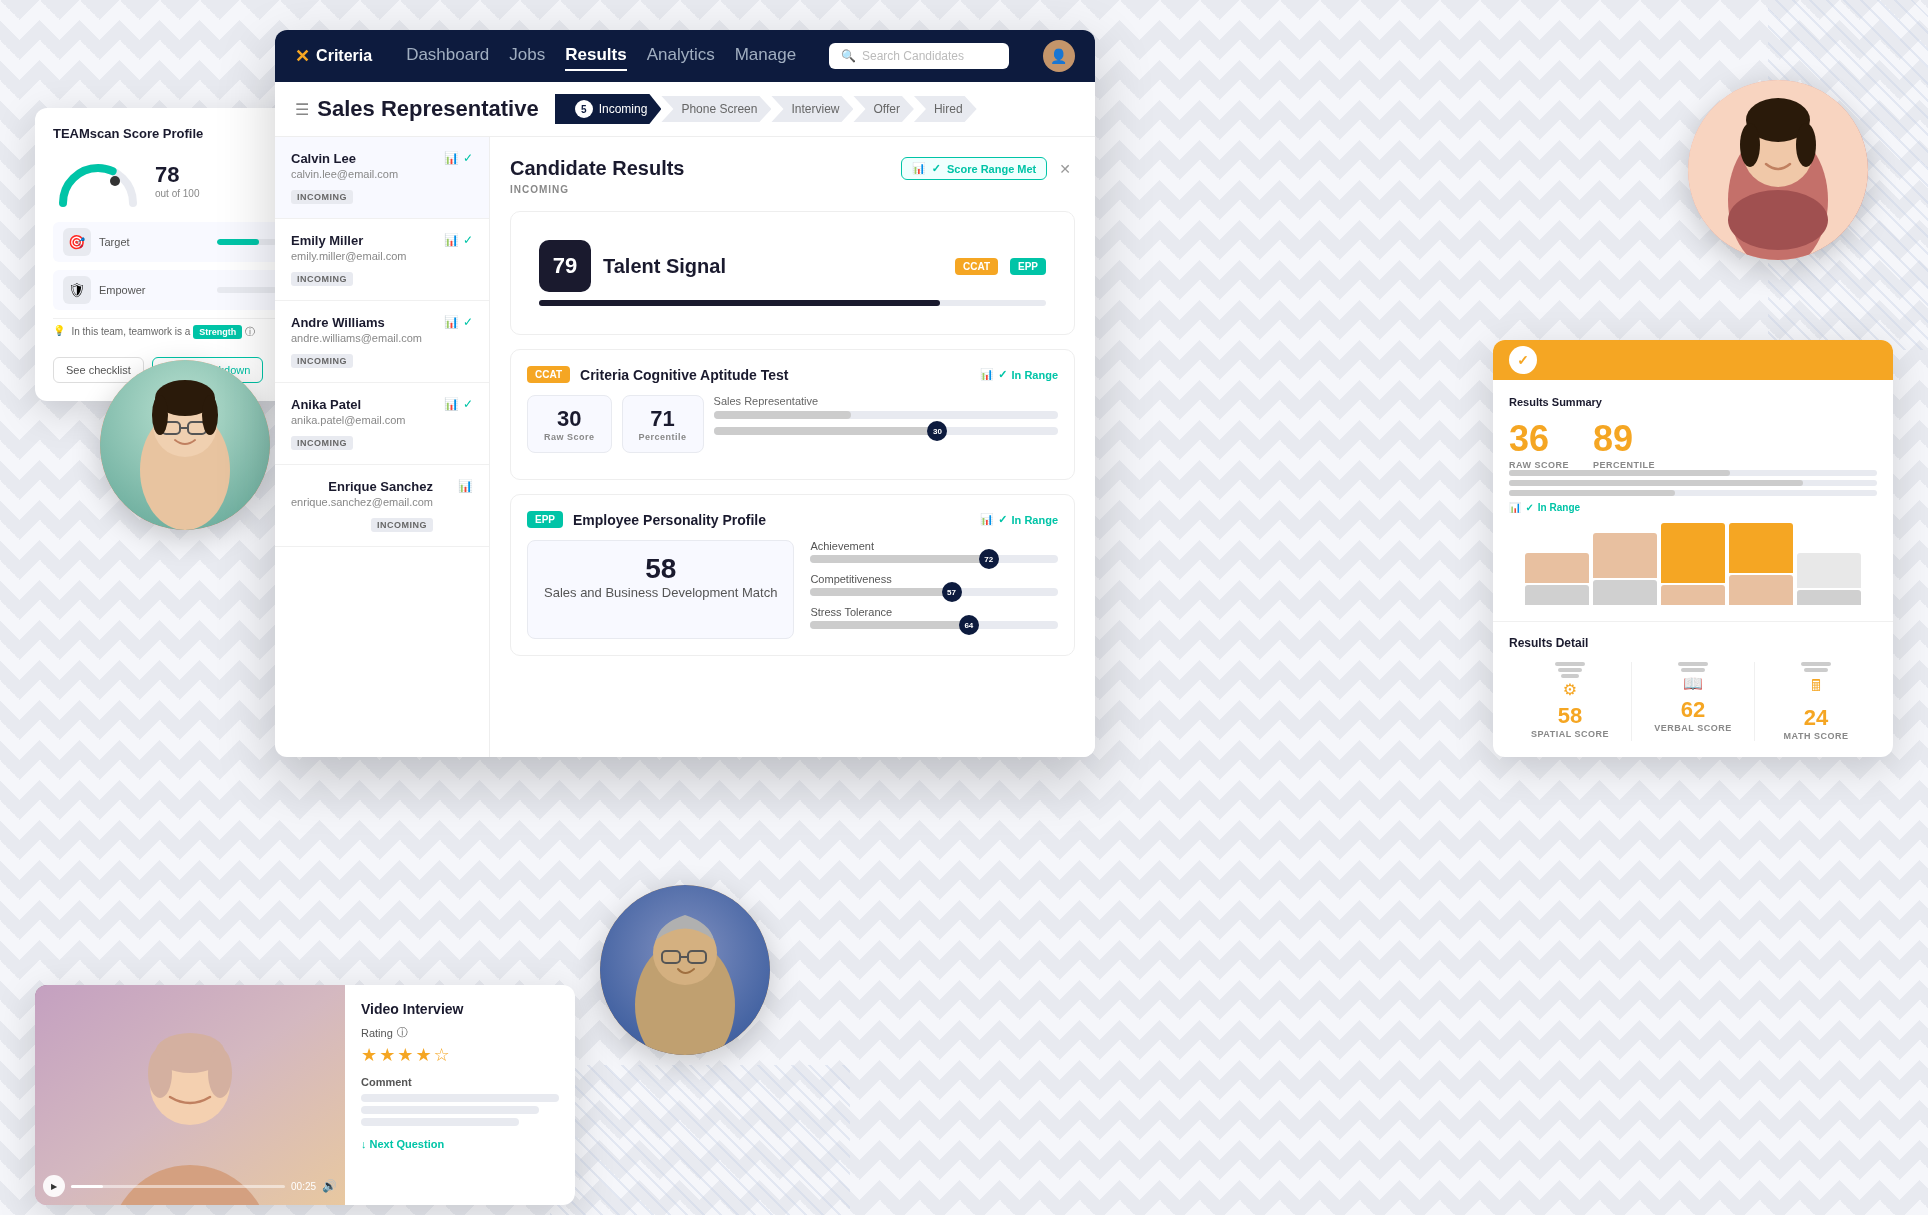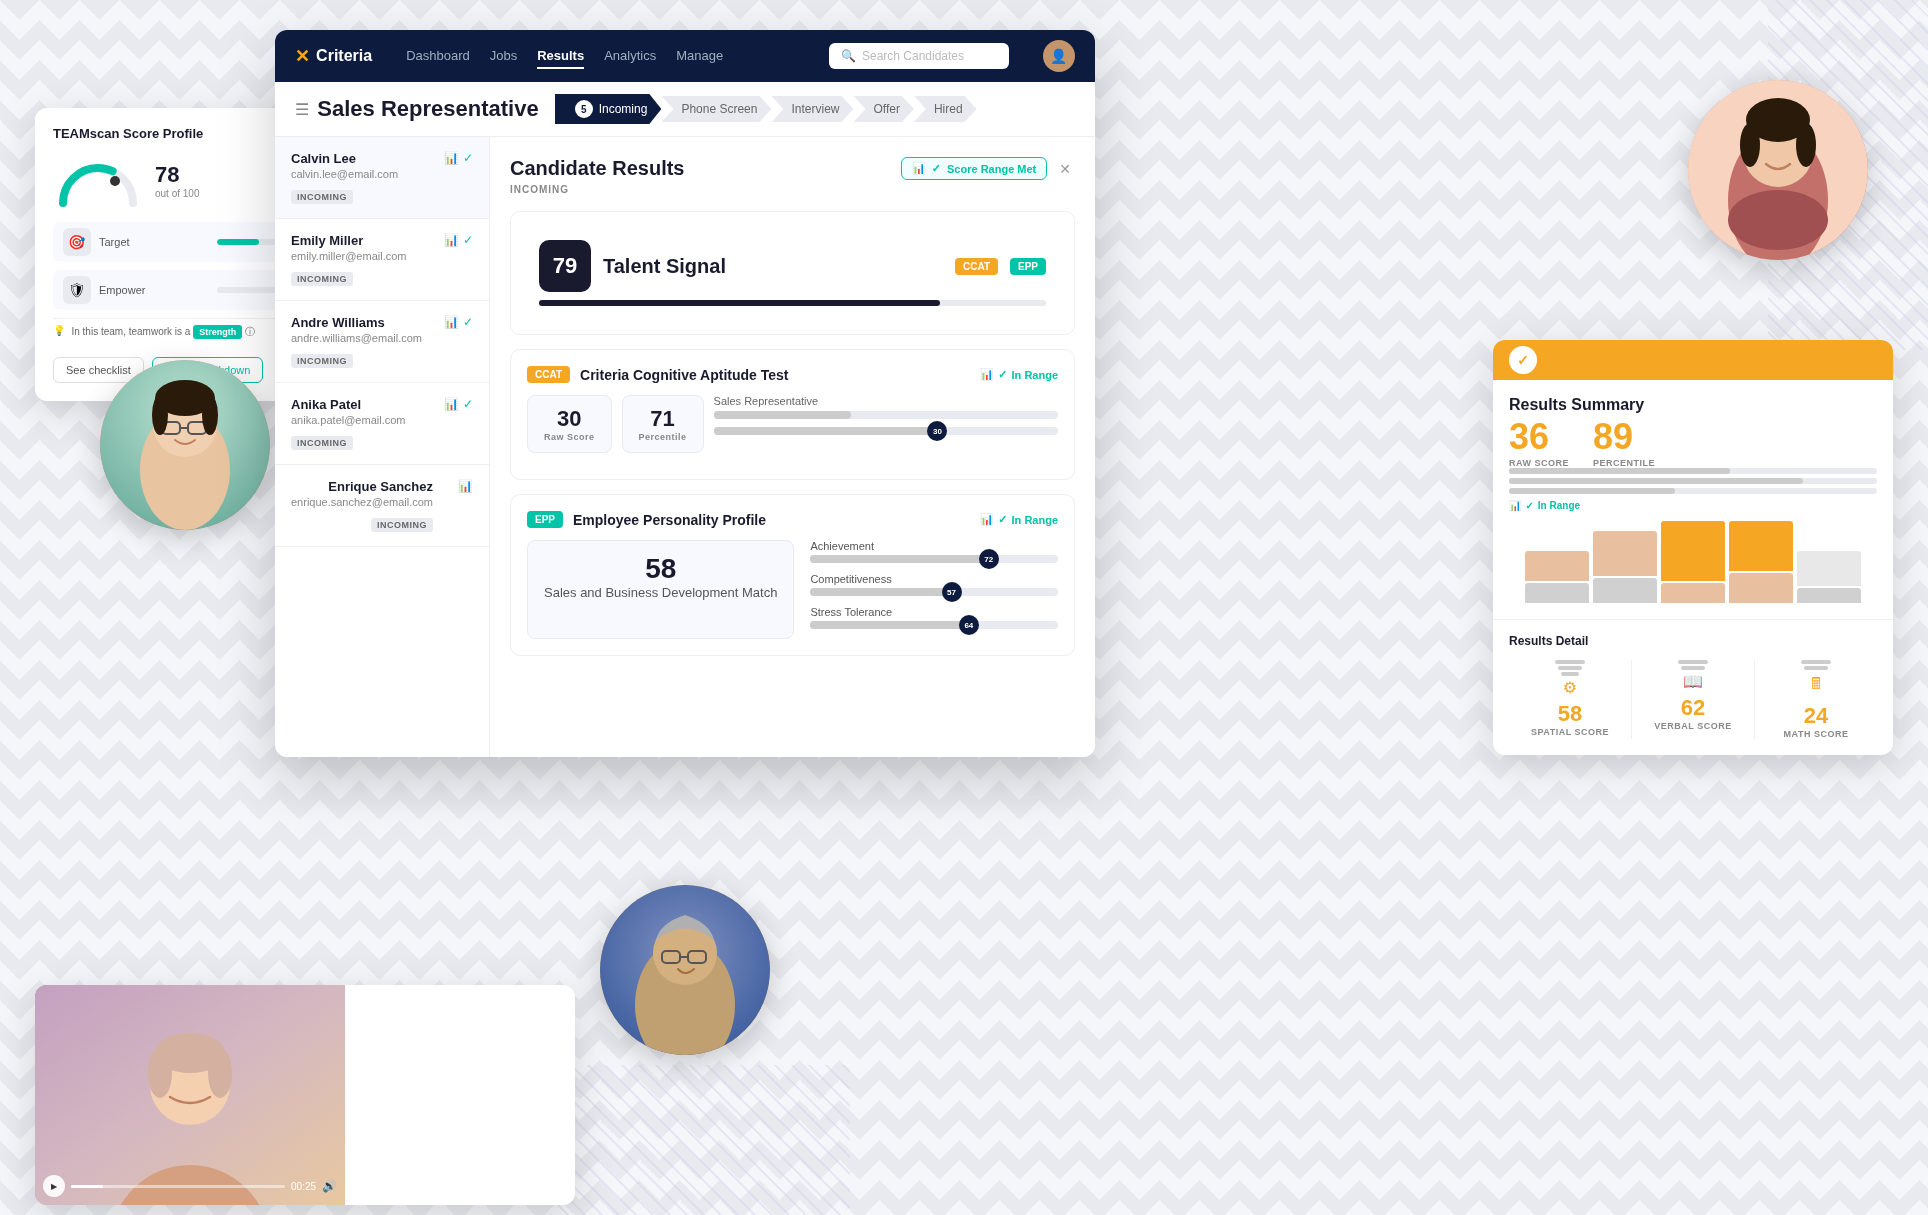--- a/index.html
+++ b/index.html
@@ -59,21 +59,21 @@
       color: #f5a623;
       font-size: 18px;
     }
     .nav-links {
       display: flex;
       gap: 20px;
       margin-left: 10px;
     }
     .nav-link {
       color: #a0aec0;
-      font-size: 13px;
+      font-size: 17px;
       cursor: pointer;
       padding: 4px 0;
       text-align: center;
     }
     .nav-link.active {
       color: #fff;
       border-bottom: 2px solid #fff;
       font-weight: 600;
     }
     .nav-search {
@@ -684,24 +684,24 @@
       justify-content: center;
       color: #f5a623;
       font-size: 14px;
       font-weight: 700;
     }
     .results-summary-section {
       padding: 16px;
       border-bottom: 1px solid #f0f0f0;
     }
     .results-summary-title {
-      font-size: 16px;
+      font-size: 11px;
       font-weight: 700;
       color: #1a1a2e;
-      margin-bottom: 2px;
+      margin-bottom: 10px;
     }
     .summary-scores {
       display: flex;
       gap: 24px;
     }
     .summary-score-val {
       font-size: 36px;
       font-weight: 700;
       color: #f5a623;
     }
@@ -1186,20 +1186,35 @@
     </svg>
     <div class="video-controls">
       <div class="play-btn">▶</div>
       <div class="progress-bar">
         <div class="progress-fill"></div>
       </div>
       <span class="time-label">00:25</span>
       <span style="color:#fff;font-size:12px;">🔊</span>
     </div>
   </div>
+  <div class="video-sidebar">
+    <div class="video-title">Video Interview</div>
+    <div class="rating-label">
+      <span>Rating</span>
+      <span>ⓘ</span>
+    </div>
+    <div class="stars">★★★★☆</div>
+    <div class="comment-label">Comment</div>
+    <div class="comment-lines">
+      <div class="comment-line" style="width:100%;"></div>
+      <div class="comment-line" style="width:90%;"></div>
+      <div class="comment-line" style="width:80%;"></div>
+    </div>
+    <div class="next-question">↓ Next Question</div>
+  </div>
 </div>
 
 <div class="photo-circle photo-man-bottom">
   <svg width="170" height="170" viewBox="0 0 170 170">
     <defs>
       <radialGradient id="manbg" cx="50%" cy="40%" r="60%">
         <stop offset="0%" stop-color="#8090c0"></stop>
         <stop offset="100%" stop-color="#4060a0"></stop>
       </radialGradient>
     </defs>

